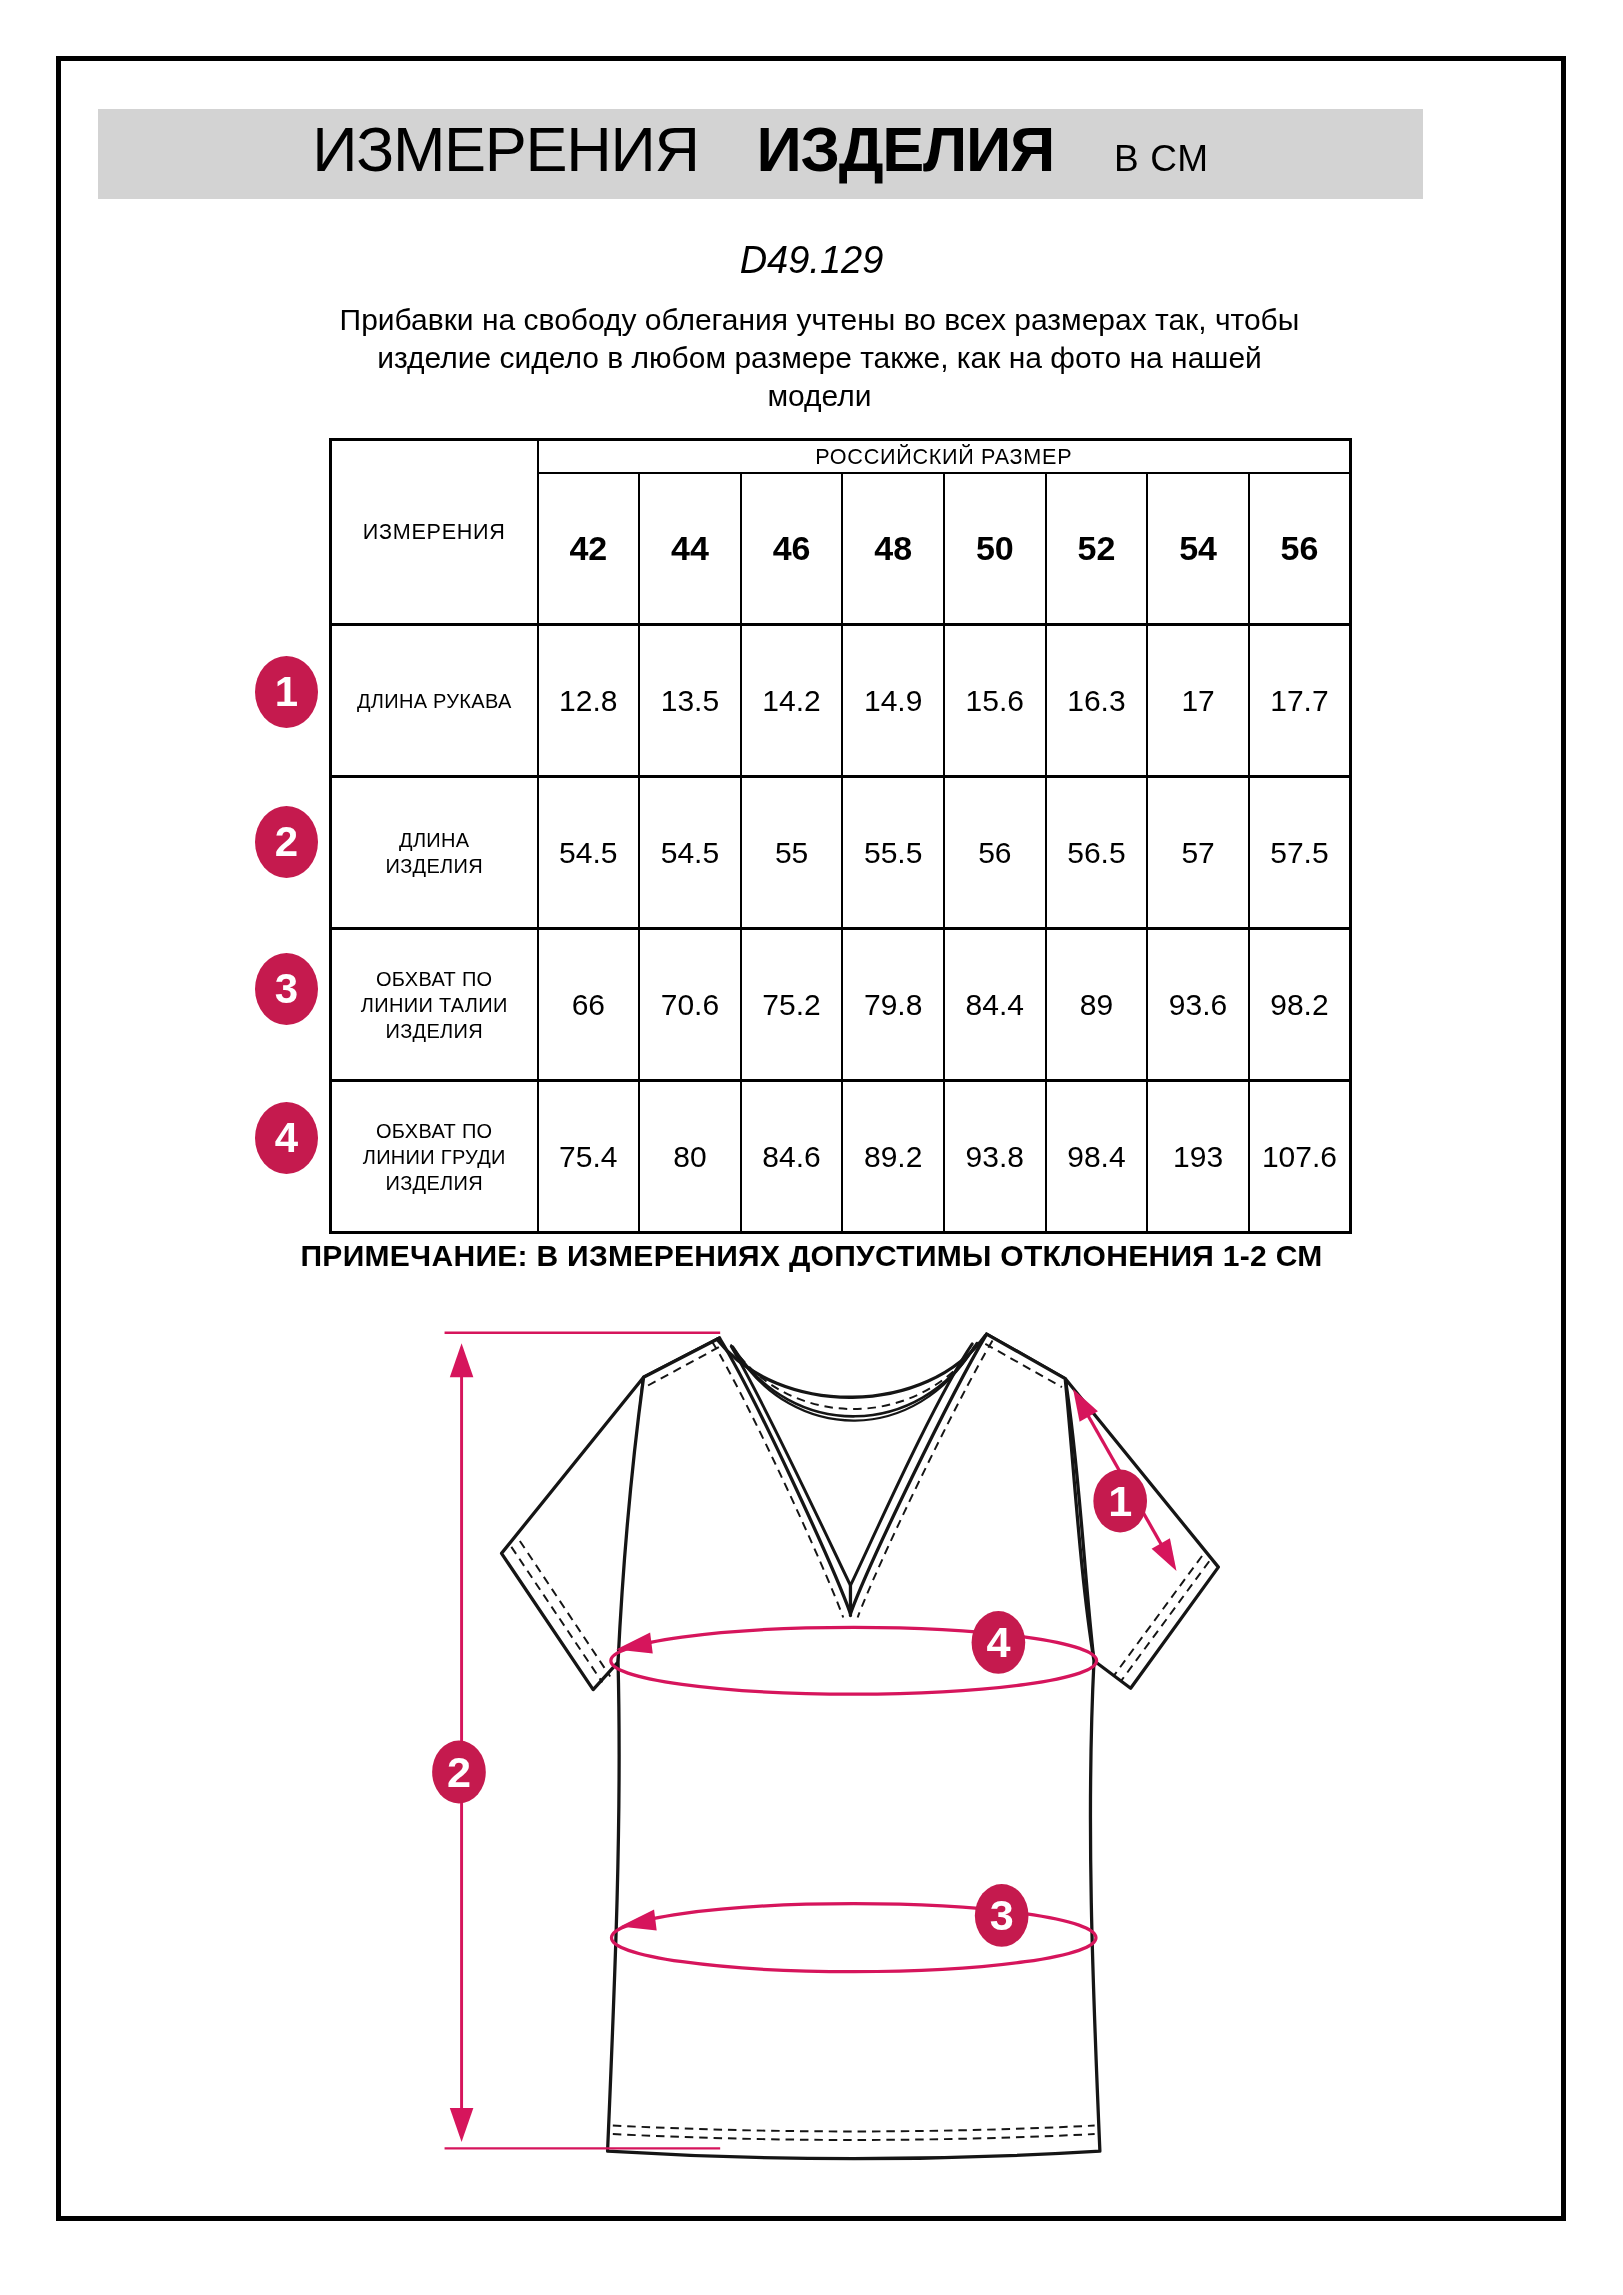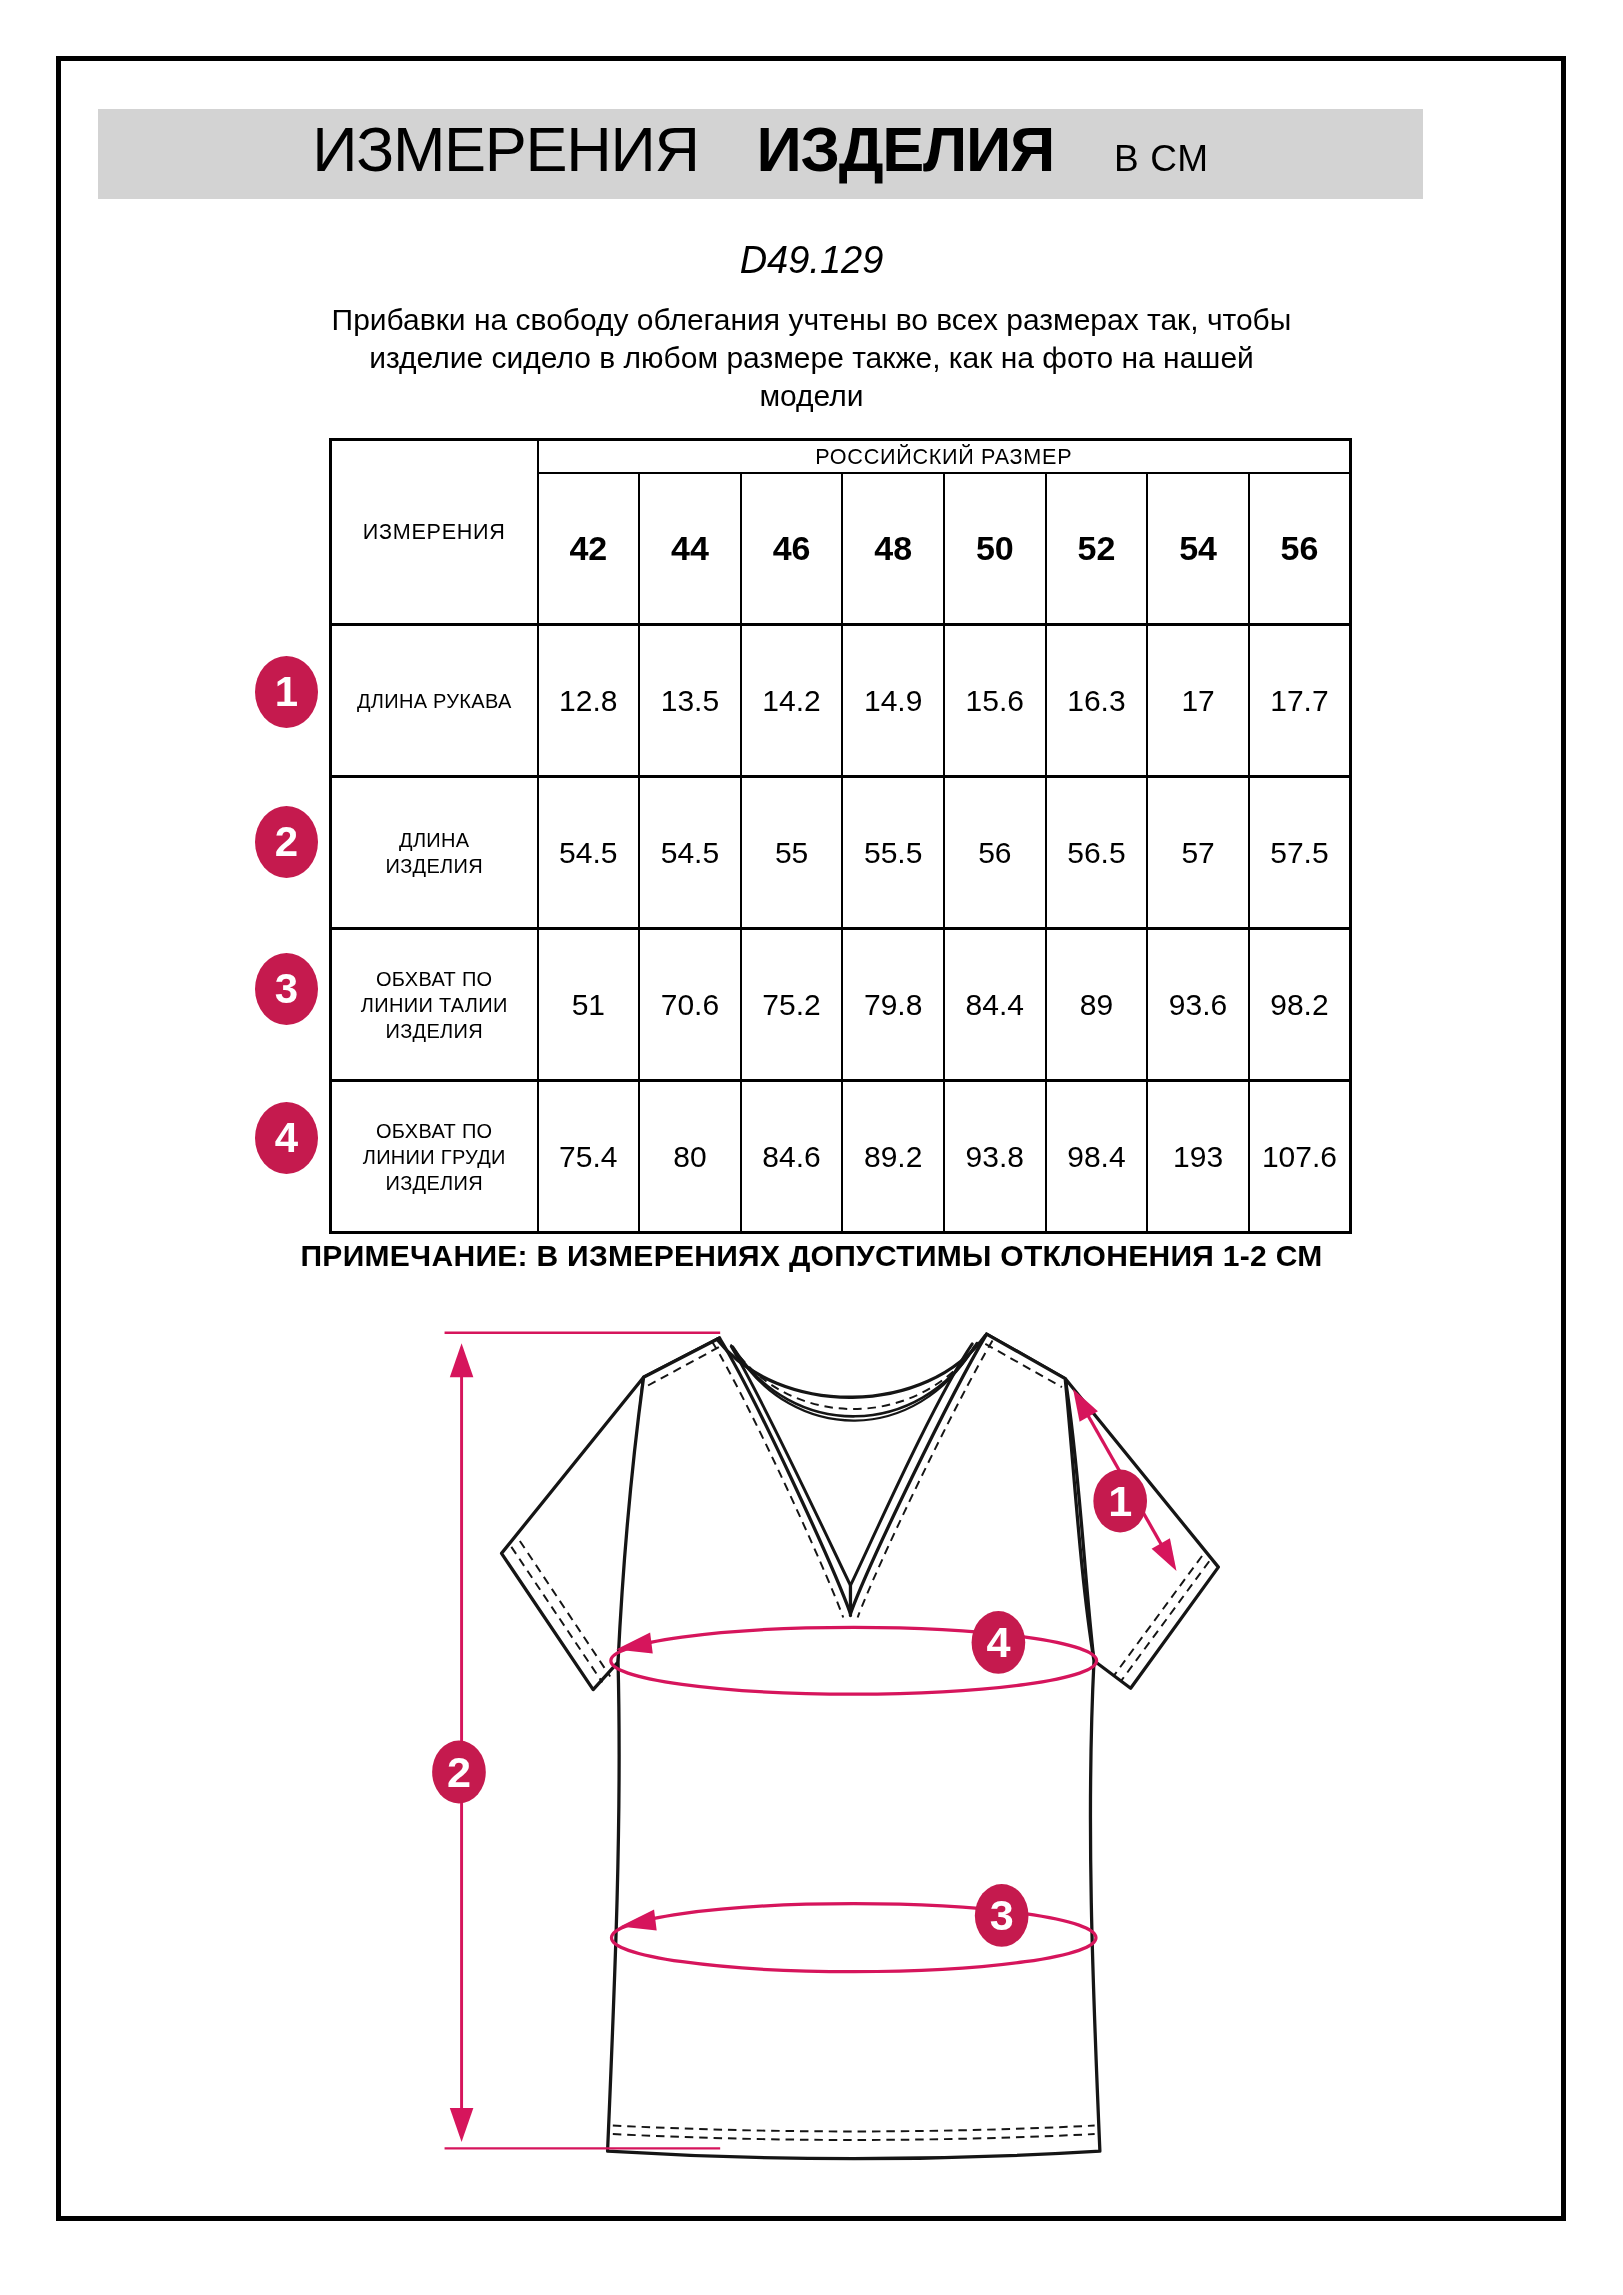--- a/index.html
+++ b/index.html
@@ -10,21 +10,21 @@
   .page-border{left:56px;top:56px;width:1510px;height:2165px;border:5.2px solid #000;box-sizing:border-box;}
 
   
   .banner{left:98px;top:109px;width:1325px;height:90px;background:#d3d3d3;
           display:flex;justify-content:center;align-items:baseline;padding-top:3.9px;box-sizing:border-box;}
   .banner .t-main{font-size:63px;font-weight:400;letter-spacing:-1.3px;}
   .banner .t-bold{font-size:63px;font-weight:800;letter-spacing:-1.3px;margin-left:58px;}
   .banner .t-units{font-size:37px;font-weight:400;margin-left:60px;letter-spacing:0.7px;}
 
   .article{left:105px;top:239px;width:1413px;text-align:center;font-size:38px;font-weight:400;font-style:italic;}
-  .intro{left:105px;top:301px;width:1413px;text-align:center;font-size:30px;line-height:1.27;white-space:pre-line;}
+  .intro{left:113px;top:301px;width:1413px;text-align:center;font-size:30px;line-height:1.27;white-space:pre-line;}
 
   
   table.sizes{left:329px;top:438px;width:1023px;border-collapse:collapse;table-layout:fixed;position:absolute;}
   table.sizes td{border-left:2px solid #000;text-align:center;vertical-align:middle;padding:0;}
   table.sizes{border:3.9px solid #000;}
   td.c-measure{width:207px;font-size:22px;letter-spacing:0.7px;}
   tr.r-group td{height:31px;font-size:21.6px;letter-spacing:0.7px;}
   tr.r-sizes td{height:149px;font-size:34px;font-weight:700;border-top:2.6px solid #000;}
   tr.r-data td{height:149px;border-top:3.9px solid #000;}
   td.c-label{font-size:20px;line-height:1.3;letter-spacing:0.3px;white-space:pre-line;}
@@ -106,21 +106,21 @@
     <td class="c-val">55.5</td>
     <td class="c-val">56</td>
     <td class="c-val">56.5</td>
     <td class="c-val">57</td>
     <td class="c-val">57.5</td>
   </tr>
   <tr class="r-data">
     <td class="c-label">ОБХВАТ ПО
 ЛИНИИ ТАЛИИ
 ИЗДЕЛИЯ</td>
-    <td class="c-val">51</td>
+    <td class="c-val">66</td>
     <td class="c-val">70.6</td>
     <td class="c-val">75.2</td>
     <td class="c-val">79.8</td>
     <td class="c-val">84.4</td>
     <td class="c-val">89</td>
     <td class="c-val">93.6</td>
     <td class="c-val">98.2</td>
   </tr>
   <tr class="r-data">
     <td class="c-label">ОБХВАТ ПО

